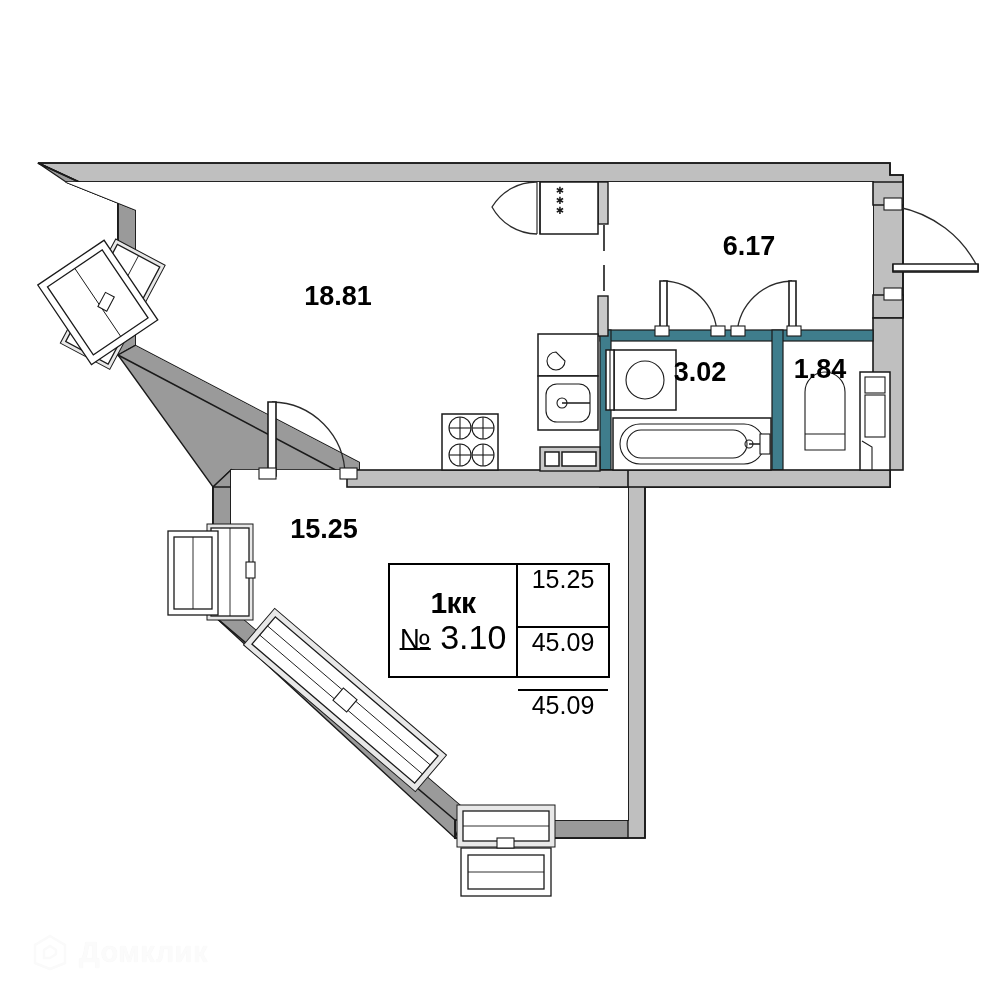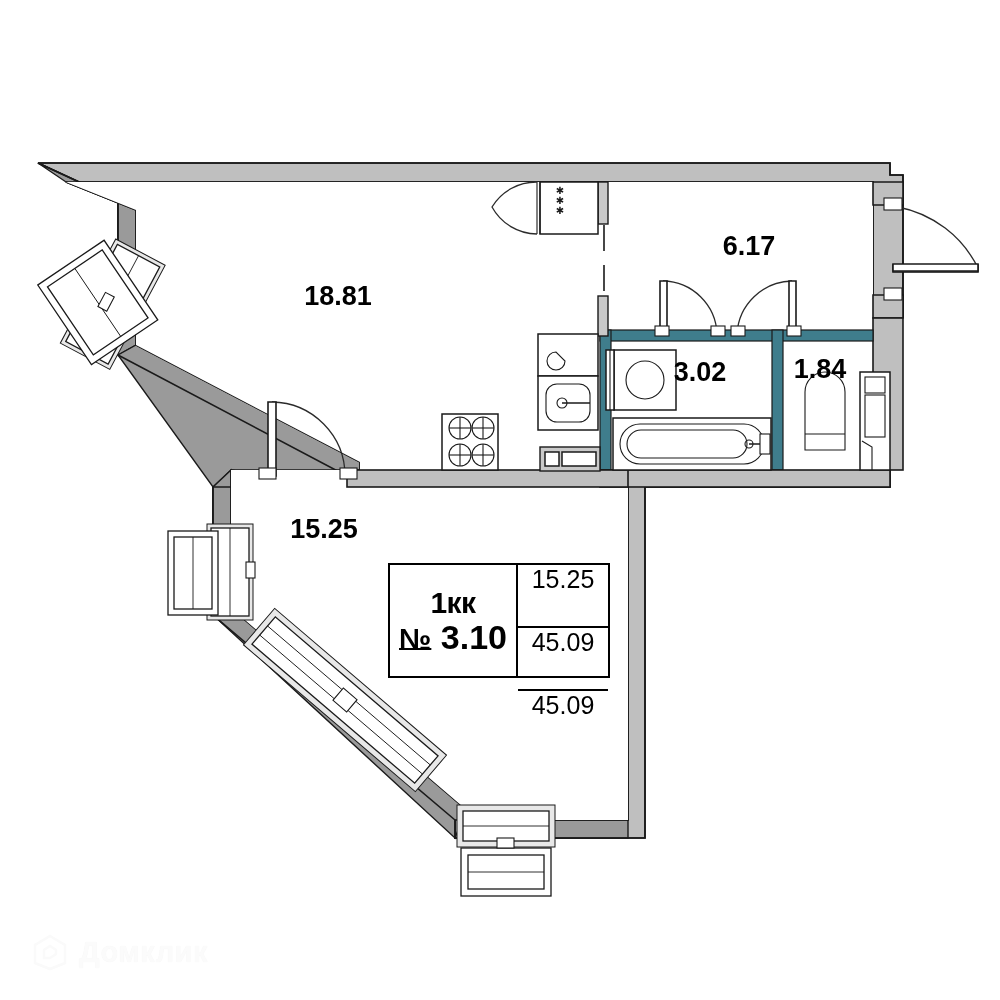--- a/index.html
+++ b/index.html
@@ -70,21 +70,21 @@
   }
   #stamp-left .rooms {
     font-size: 30px;
     font-weight: 700;
     letter-spacing: -0.5px;
     line-height: 1.0;
     margin-bottom: 2px;
   }
   #stamp-left .num {
     font-size: 34px;
-    font-weight: 700;
+    font-weight: 400;
     line-height: 1.0;
     white-space: nowrap;
     text-align: center;
   }
   #stamp-left .num .no {
     font-size: 29px;
     text-decoration: underline;
     text-underline-offset: -1px;
   }
   #stamp-right {

